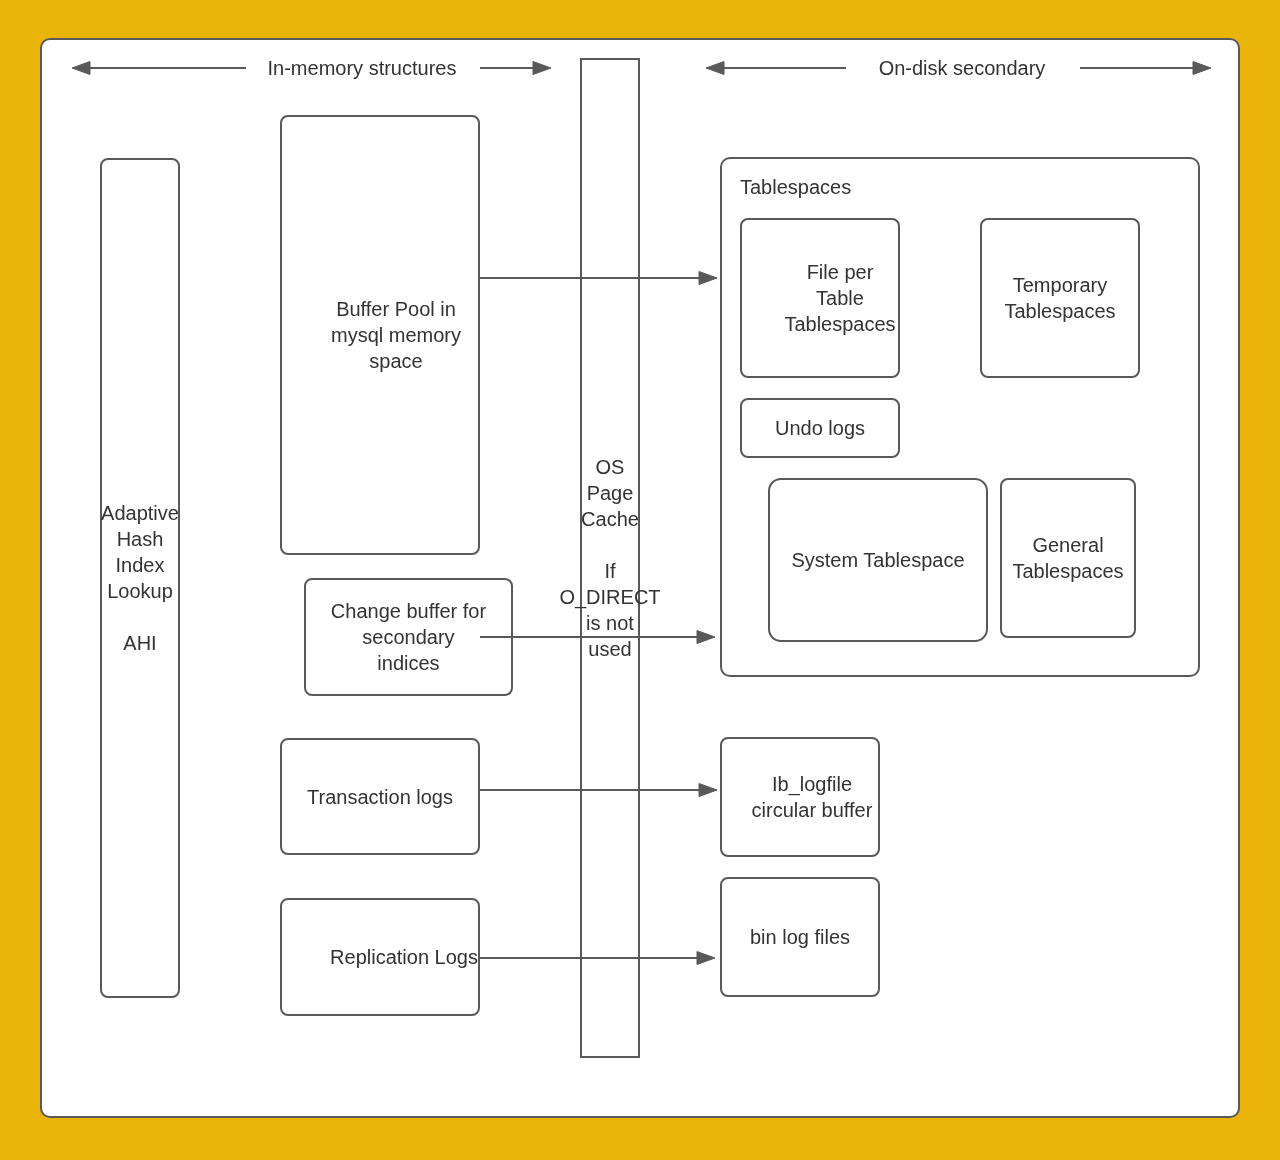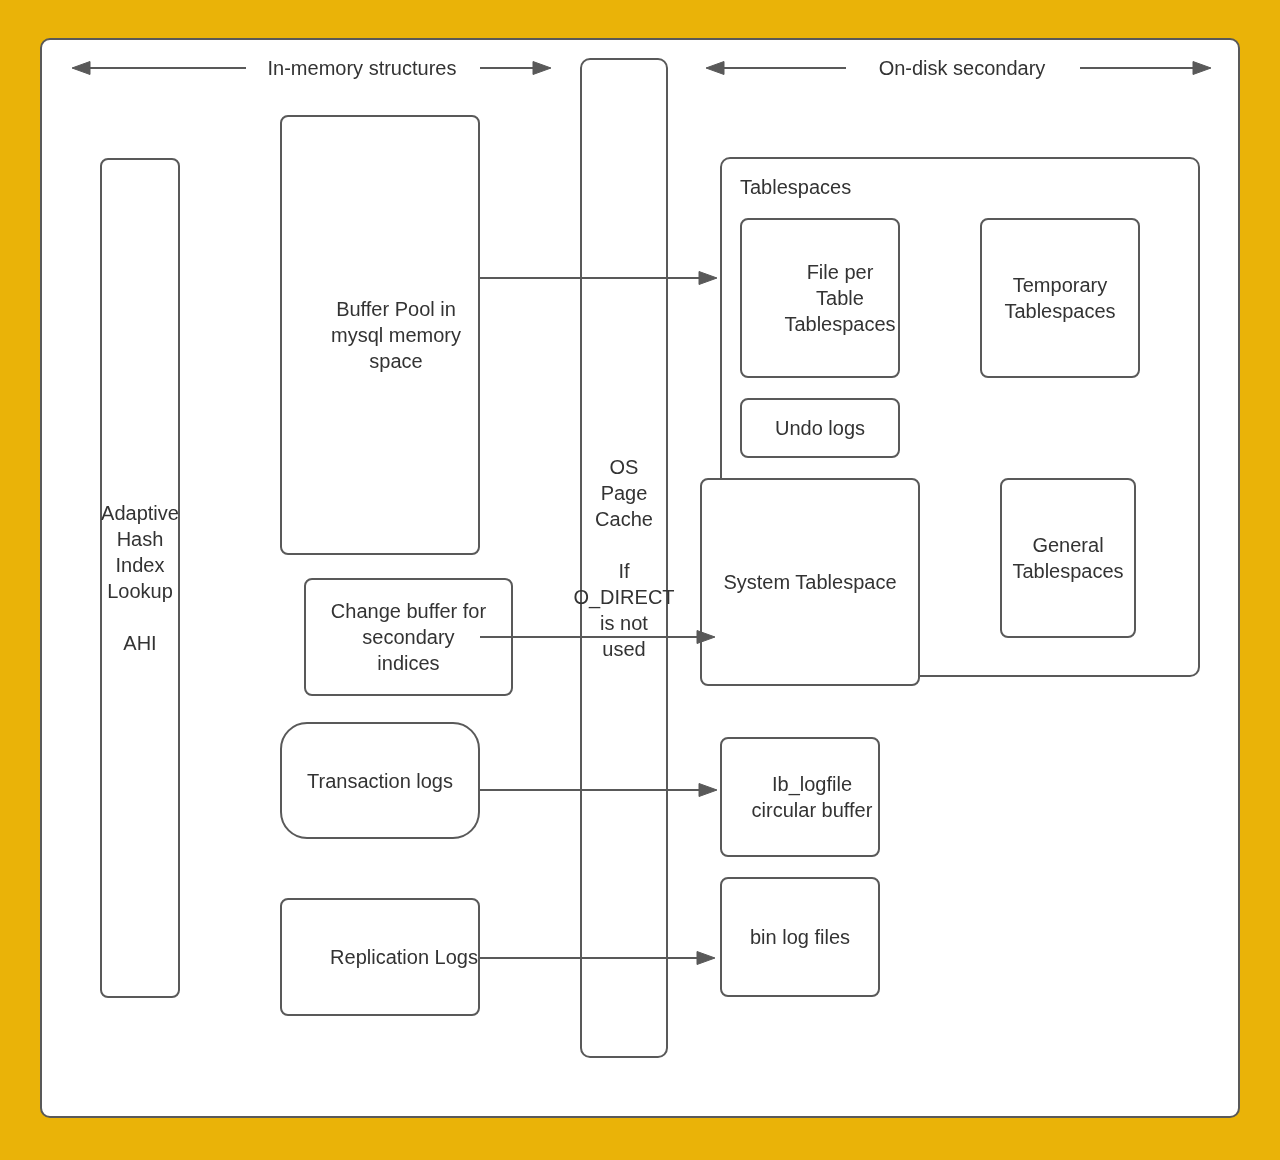--- a/index.html
+++ b/index.html
@@ -100,29 +100,29 @@
 mysql memory
 space</span>
   </div>
 
   <div class="box" style="left:280px; top:578px; width:209px; height:118px;margin-left:24px;">
     <span class="box-label">Change buffer for
 secondary
 indices</span>
   </div>
 
-  <div class="box" style="left:280px; top:722px; width:200px; height:117px;border-radius:27px;">
+  <div class="box" style="left:280px; top:738px; width:200px; height:117px;">
     <span class="box-label">Transaction logs</span>
   </div>
 
   <div class="box" style="left:280px; top:898px; width:200px; height:118px;padding-left:48px;">
     <span class="box-label">Replication Logs</span>
   </div>
 
-  <div class="box" style="left:580px; top:58px; width:88px; height:1000px; border-radius:10px;">
+  <div class="box" style="left:580px; top:58px; width:60px; height:1000px; border-radius:0;">
     <span class="box-label wide-label">OS
 Page
 Cache
 
 If
 O_DIRECT
 is not
 used</span>
   </div>
 
@@ -137,21 +137,21 @@
 
   <div class="box" style="left:980px; top:218px; width:160px; height:160px;">
     <span class="box-label">Temporary
 Tablespaces</span>
   </div>
 
   <div class="box" style="left:740px; top:398px; width:160px; height:60px;">
     <span class="box-label">Undo logs</span>
   </div>
 
-  <div class="box" style="left:700px; top:478px; width:220px; height:208px;">
+  <div class="box" style="left:768px; top:478px; width:220px; height:164px;border-radius:13px;">
     <span class="box-label">System Tablespace</span>
   </div>
 
   <div class="box" style="left:1000px; top:478px; width:136px; height:160px;">
     <span class="box-label">General
 Tablespaces</span>
   </div>
 
   <div class="box" style="left:720px; top:737px; width:160px; height:120px;padding-left:24px;">
     <span class="box-label">Ib_logfile

